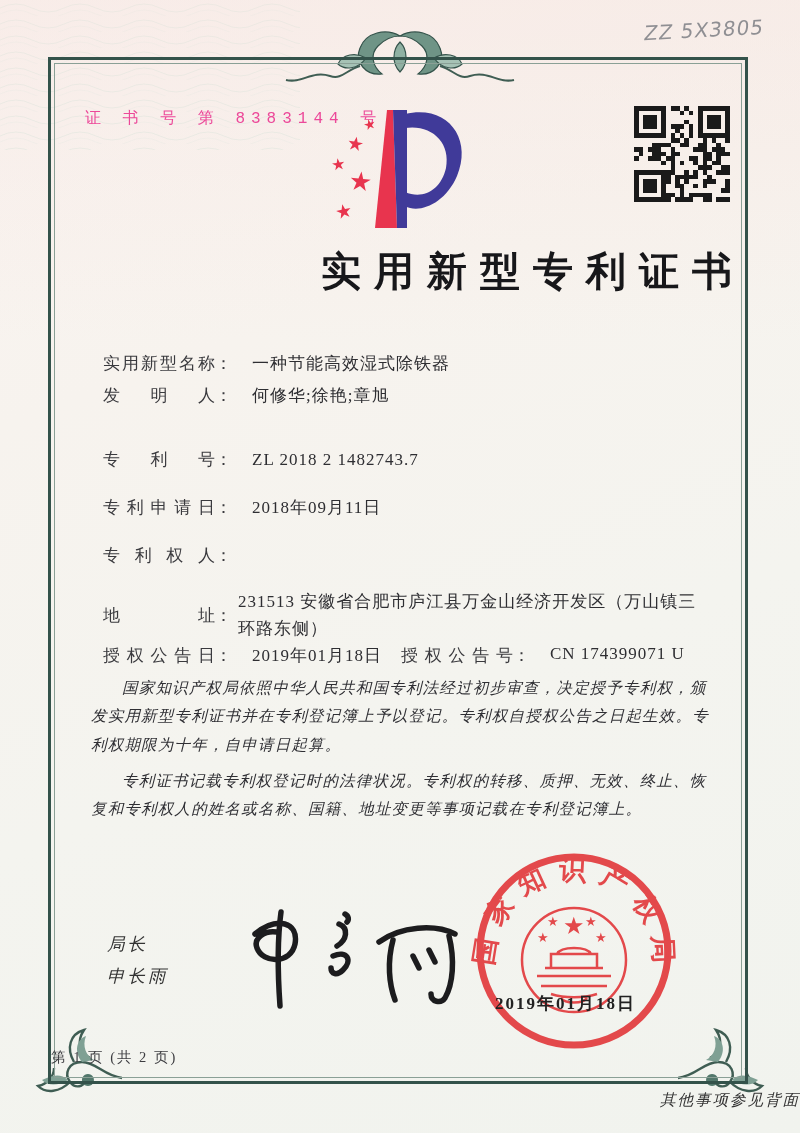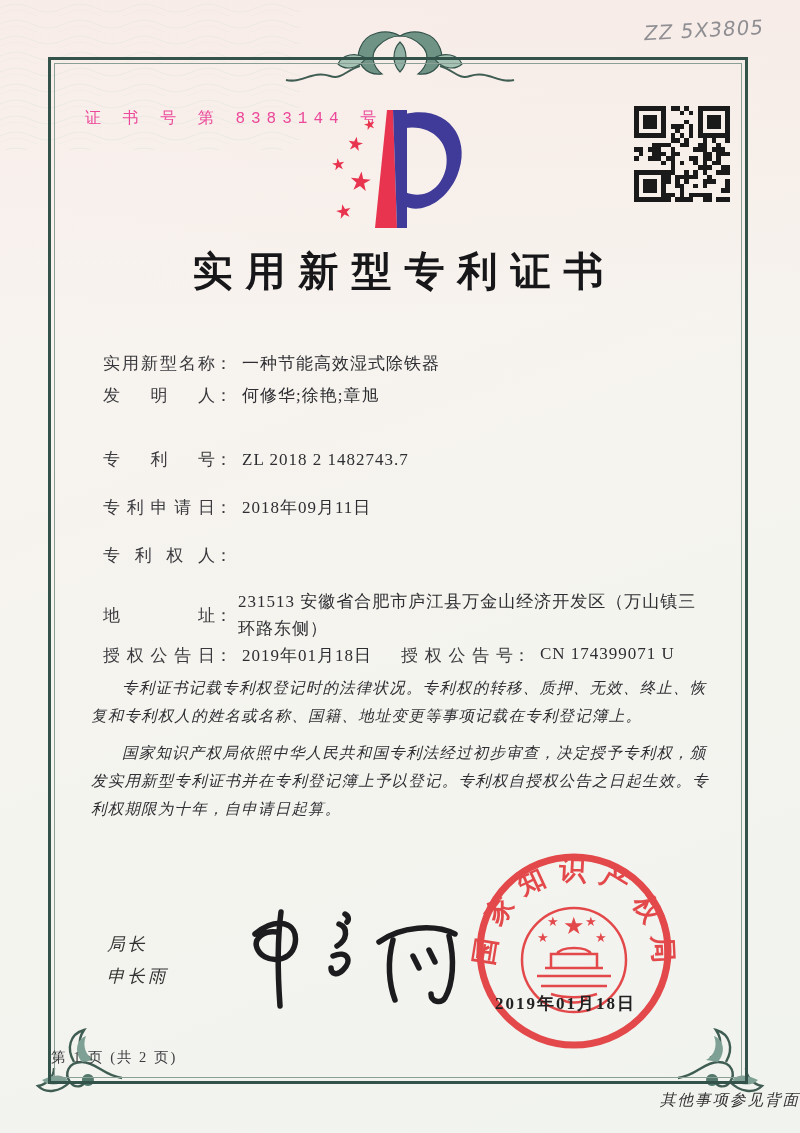--- a/index.html
+++ b/index.html
@@ -16,27 +16,27 @@
     border:3px solid #33524a;background:transparent;}
   .frame-inner{position:absolute;inset:3px;border:1px solid #8aa096;pointer-events:none;}
   .abs{position:absolute;}
   
   .certno{left:34px;top:48px;font-size:16px;letter-spacing:6px;color:#ec4899;font-family:Liberation Mono, monospace;}
   
   .logo{left:272px;top:44px;width:150px;height:132px;}
   
   .qr{left:583px;top:46px;width:96px;height:96px;}
   
-  .title{left:0;top:184px;width:100%;text-align:center;font-size:40px;font-weight:600;
+  .title{left:0;top:184px;width:100%;text-align:right;font-size:40px;font-weight:600;
     letter-spacing:13px;color:#17171a;text-indent:13px;}
   
   .row{left:52px;font-size:17px;color:#2e2e32;display:flex;align-items:center;width:610px;}
   .lbl{display:inline-block;width:112px;text-align:justify;text-align-last:justify;color:#3a3a3e;flex:none;}
   .colon{flex:none;color:#3a3a3e;}
-  .val{margin-left:10px;letter-spacing:1px;}
+  .val{margin-left:20px;letter-spacing:1px;}
   .val-wrap{margin-left:6px;letter-spacing:1px;width:468px;line-height:1.6;}
   .pair{display:flex;}
   
   .paras{left:40px;top:614px;width:630px;font-size:15.5px;line-height:1.83;
     font-style:italic;letter-spacing:1.2px;color:#2f2f34;}
   .paras p{margin:0 0 8px 0;text-indent:2em;}
   
   .signer{left:56px;font-size:17.5px;letter-spacing:3px;color:#333;font-style:italic;}
   .sig-svg{left:152px;top:838px;width:290px;height:120px;}
   
@@ -393,22 +393,22 @@
       <span class="val">2019年01月18日</span>
     </span>
     <span class="pair">
       <span class="lbl">授权公告号</span>
         <span class="colon">：</span>
       <span class="val">CN 174399071 U</span>
     </span>
   </div>
 
   <div class="abs paras">
+    <p>国家知识产权局依照中华人民共和国专利法经过初步审查，决定授予专利权，颁发实用新型专利证书并在专利登记簿上予以登记。专利权自授权公告之日起生效。专利权期限为十年，自申请日起算。</p>
     <p>专利证书记载专利权登记时的法律状况。专利权的转移、质押、无效、终止、恢复和专利权人的姓名或名称、国籍、地址变更等事项记载在专利登记簿上。</p>
-    <p>国家知识产权局依照中华人民共和国专利法经过初步审查，决定授予专利权，颁发实用新型专利证书并在专利登记簿上予以登记。专利权自授权公告之日起生效。专利权期限为十年，自申请日起算。</p>
   </div>
 
   <div class="abs signer" style="top:872px">局长</div>
   <div class="abs signer" style="top:904px">申长雨</div>
 
   <svg class="abs sig-svg" viewBox="0 0 290 120">
     <g fill="none" stroke="#1c1c1e" stroke-width="5.5" stroke-linecap="round" stroke-linejoin="round">
       <path d="M78,14 C74,44 75,80 77,108"></path>
       <path d="M52,36 C74,18 96,24 92,46 C88,66 60,66 54,50 C50,40 62,32 74,34"></path>
       <path d="M136,26 C146,30 144,42 134,48"></path>

